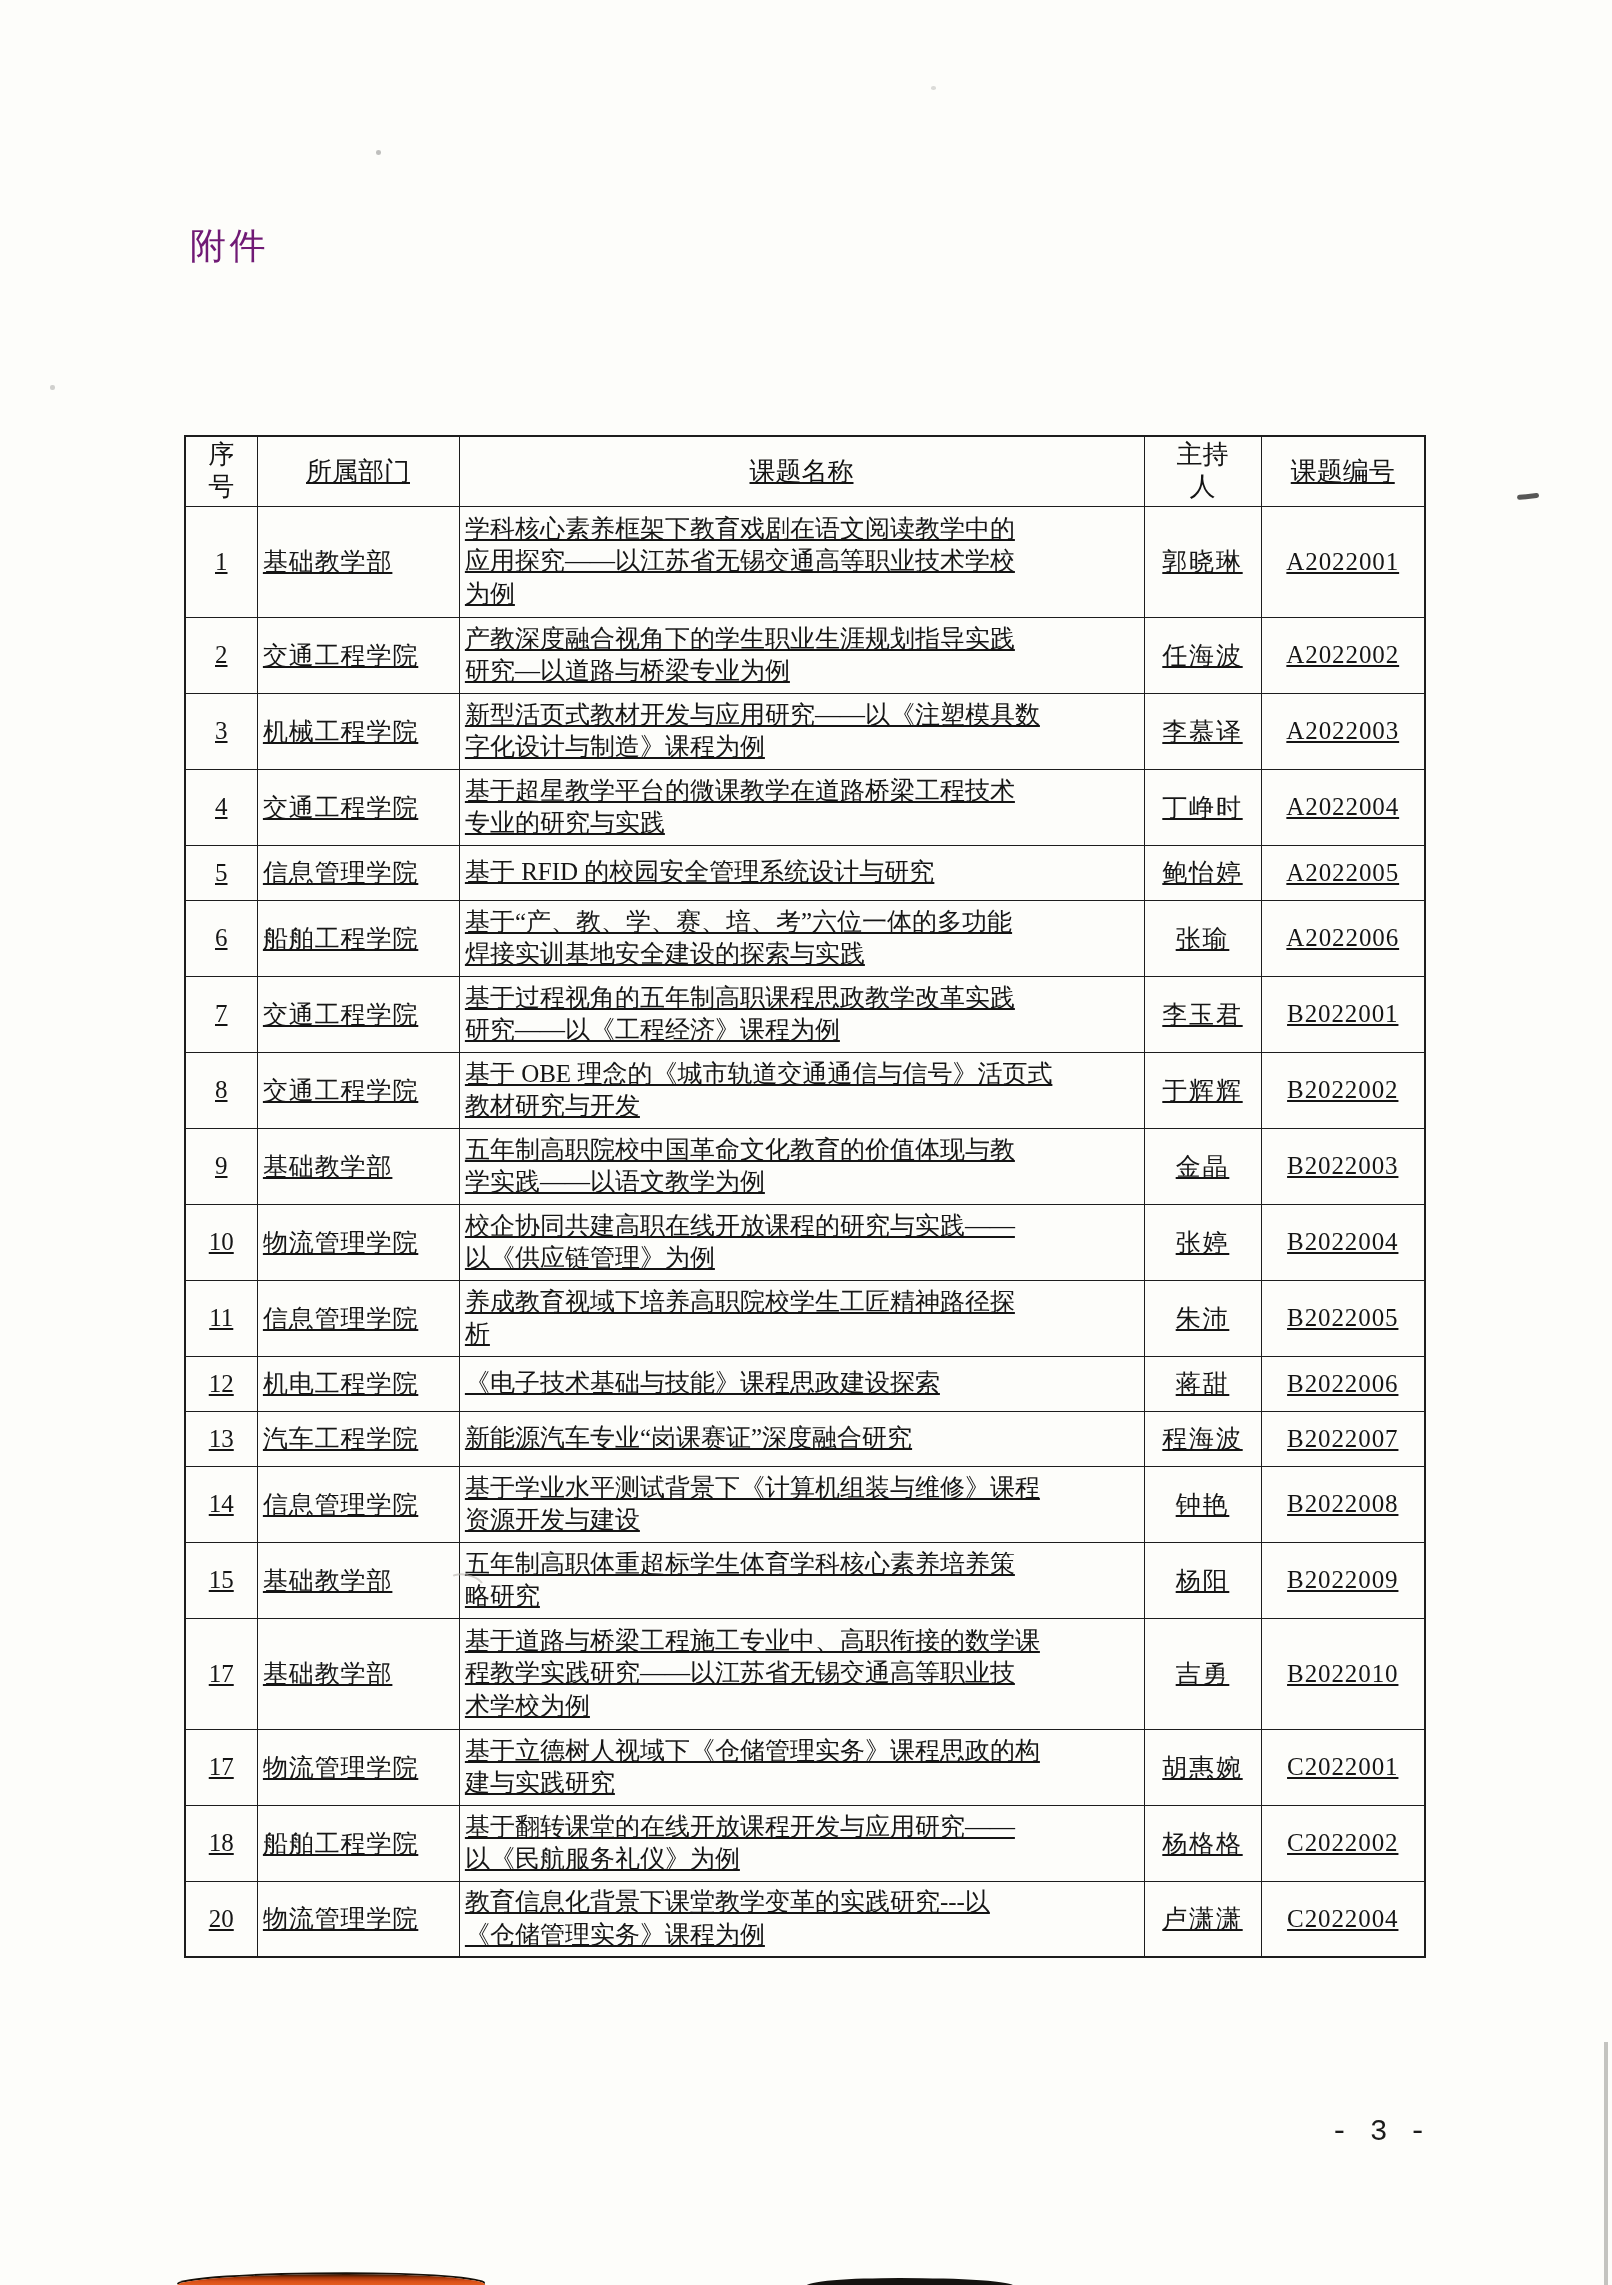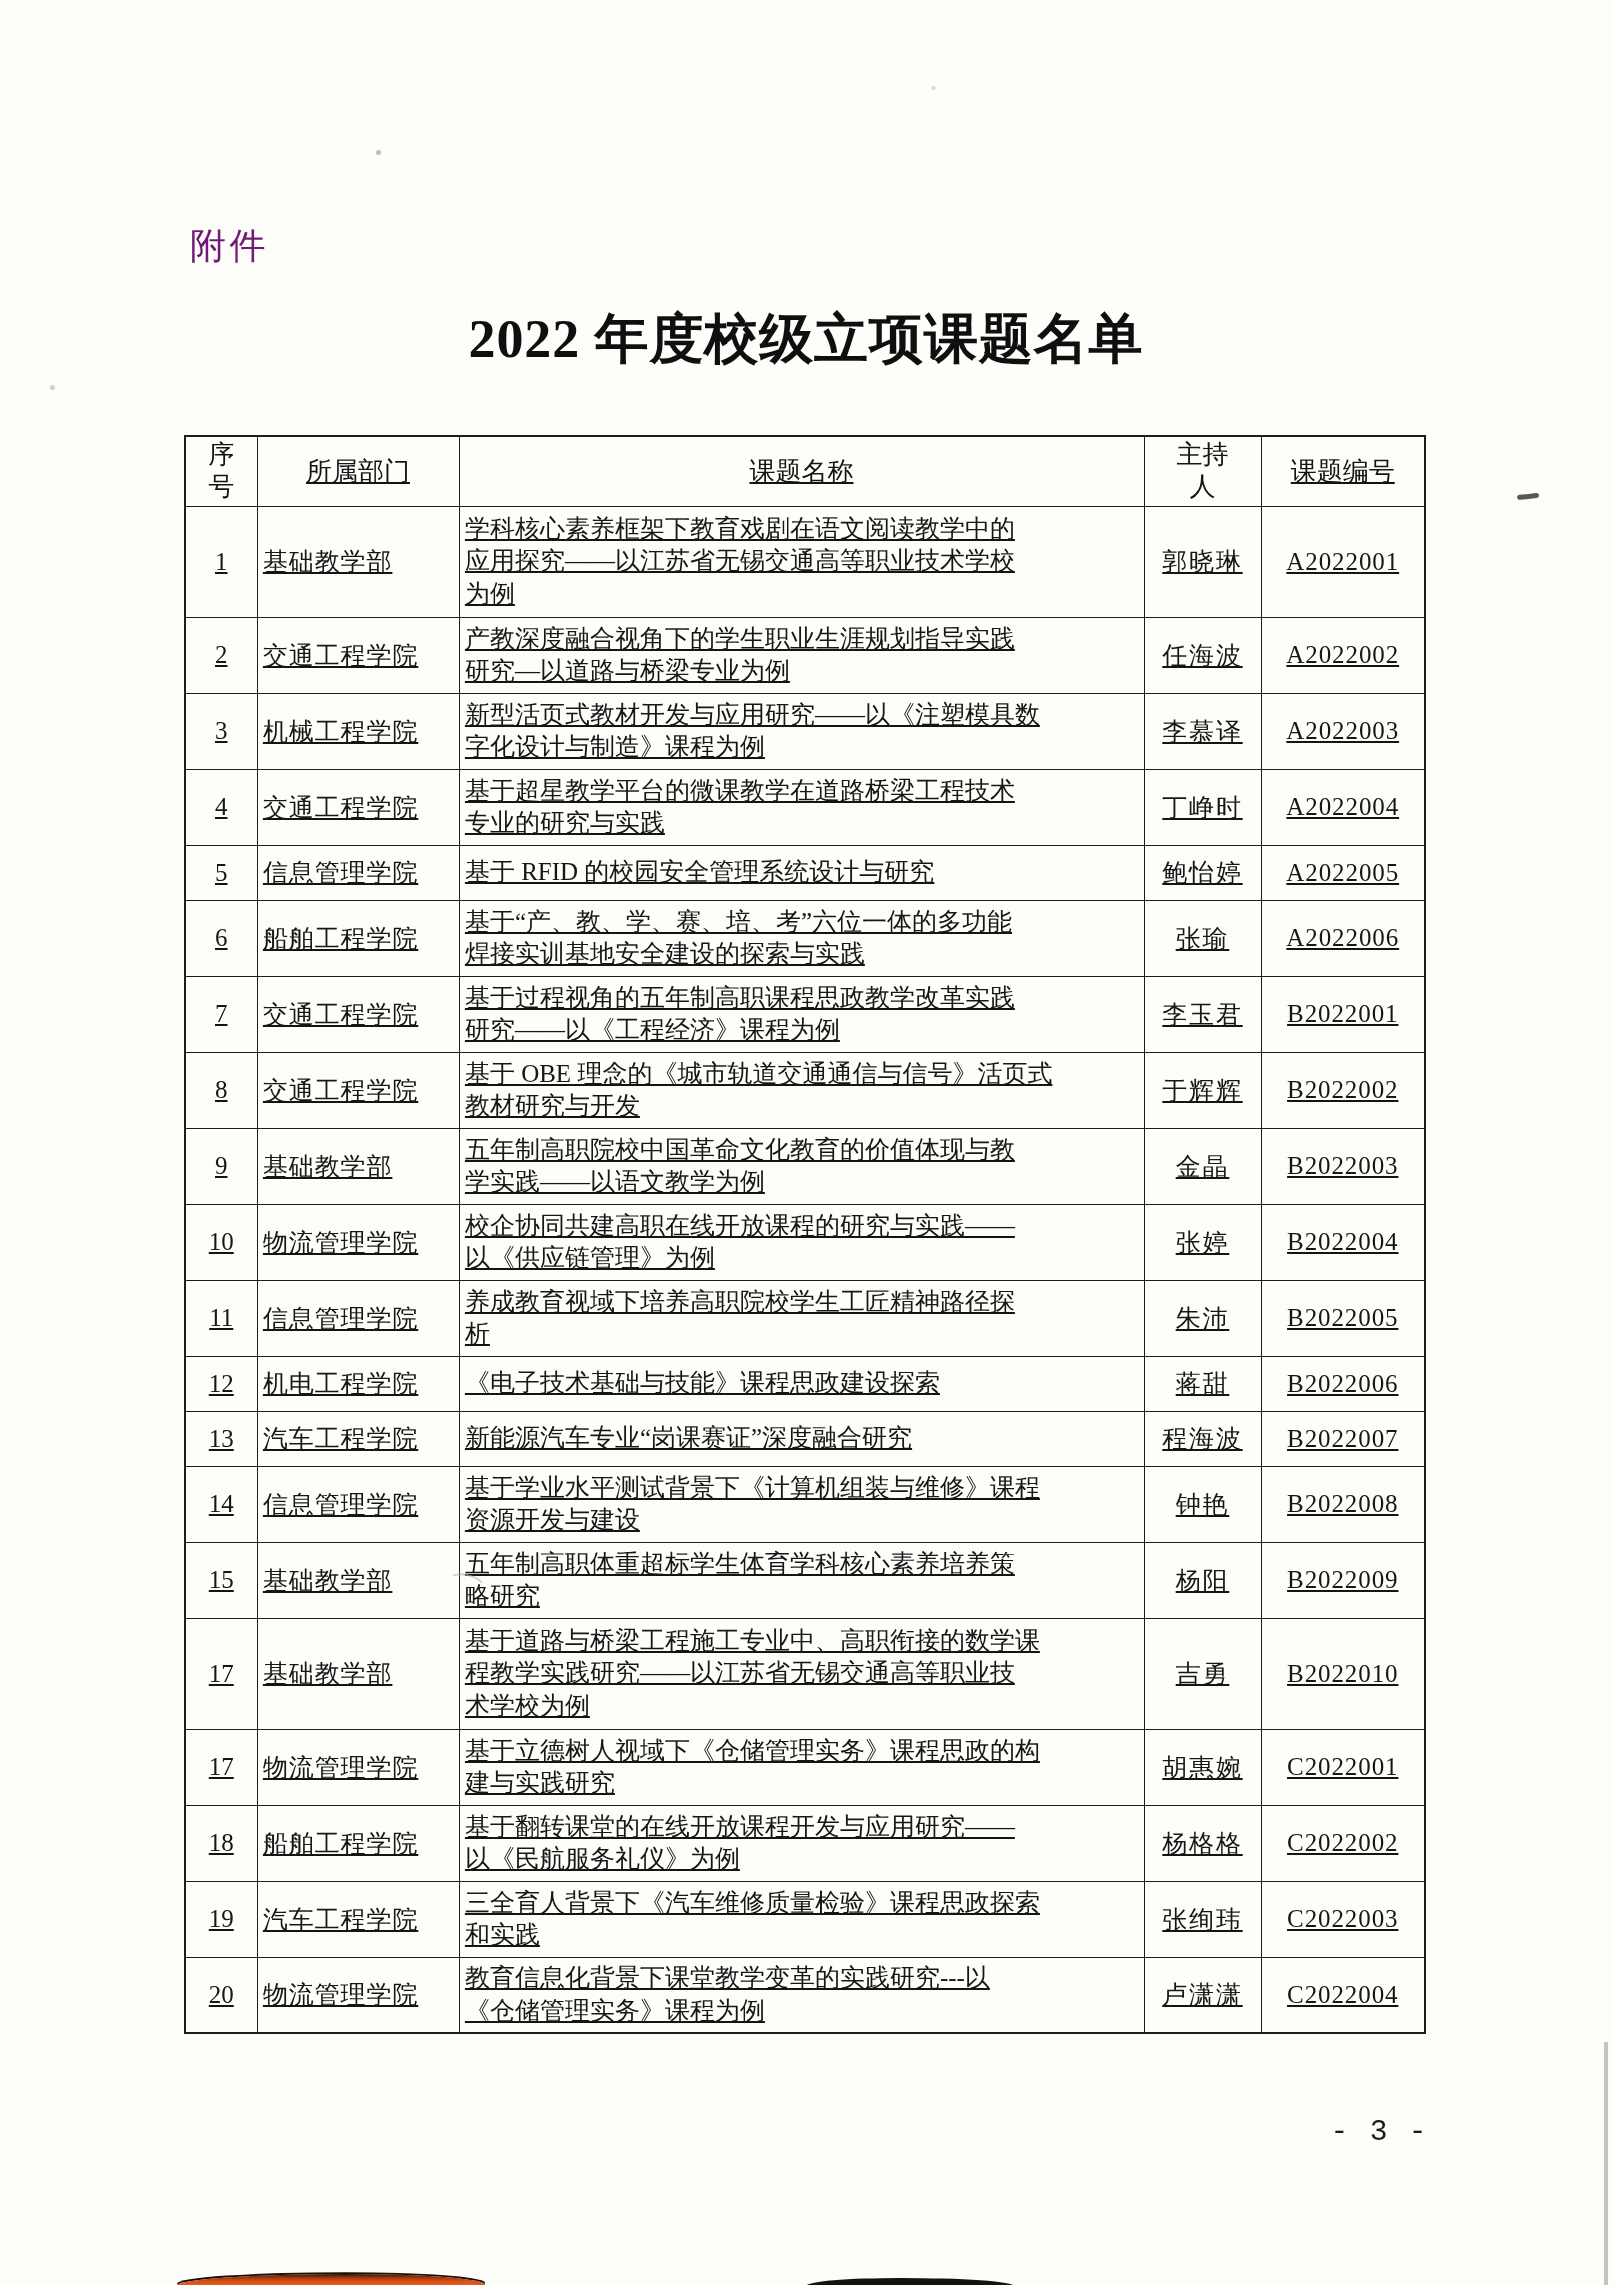--- a/index.html
+++ b/index.html
@@ -87,21 +87,20 @@
     border-radius:45% 55% 0 0 / 100% 100% 0 0;
   }
 </style>
 </head>
 <body>
 
 <div class="page">
 
   <div class="attachment">附件</div>
 
-  <div class="doc-title">2022 年度校级立项课题名单</div>
 
   <table class="projects">
     <colgroup>
       <col style="width:72px">
       <col style="width:202px">
       <col style="width:685px">
       <col style="width:117px">
       <col style="width:164px">
     </colgroup>
     <thead>
@@ -250,28 +249,20 @@
           <td class="c-code">C2022001</td>
         </tr>
         <tr style="height: 76px;">
           <td class="c-no">18</td>
           <td class="c-dept">船舶工程学院</td>
           <td class="c-title">基于翻转课堂的在线开放课程开发与应用研究——
 以《民航服务礼仪》为例</td>
           <td class="c-host">杨格格</td>
           <td class="c-code">C2022002</td>
         </tr>
-        <tr style="height: 76px;">
-          <td class="c-no">19</td>
-          <td class="c-dept">汽车工程学院</td>
-          <td class="c-title">三全育人背景下《汽车维修质量检验》课程思政探索
-和实践</td>
-          <td class="c-host">张绚玮</td>
-          <td class="c-code">C2022003</td>
-        </tr>
         <tr style="height: 76px; margin-left: 31px;">
           <td class="c-no">20</td>
           <td class="c-dept">物流管理学院</td>
           <td class="c-title">教育信息化背景下课堂教学变革的实践研究---以
 《仓储管理实务》课程为例</td>
           <td class="c-host">卢潇潇</td>
           <td class="c-code">C2022004</td>
         </tr>
       </tbody>
   </table>

